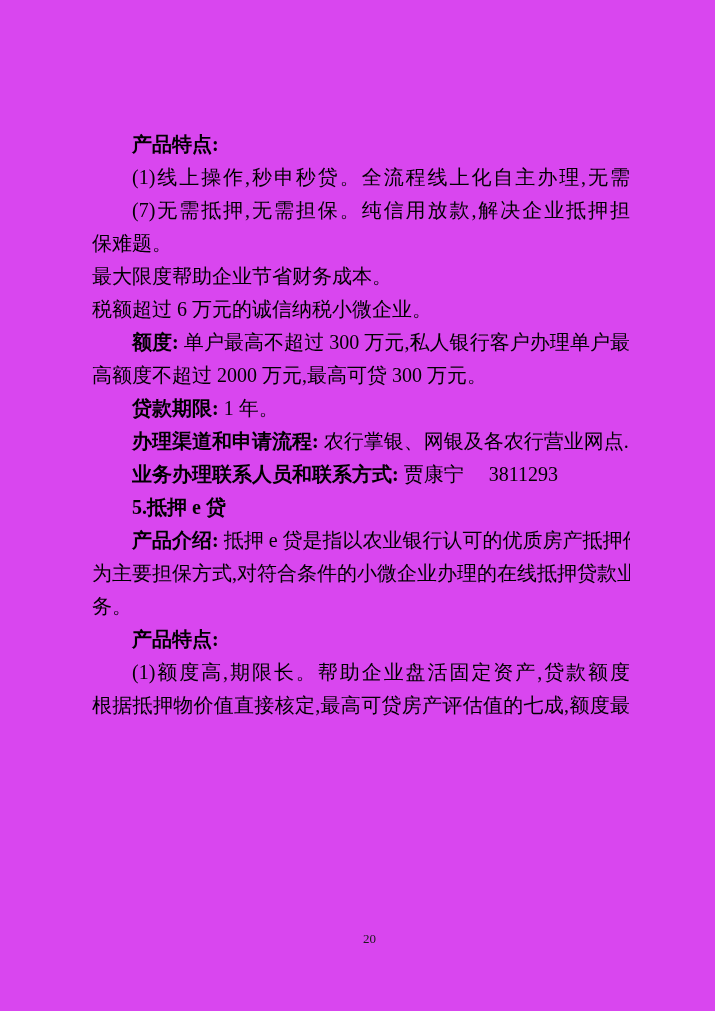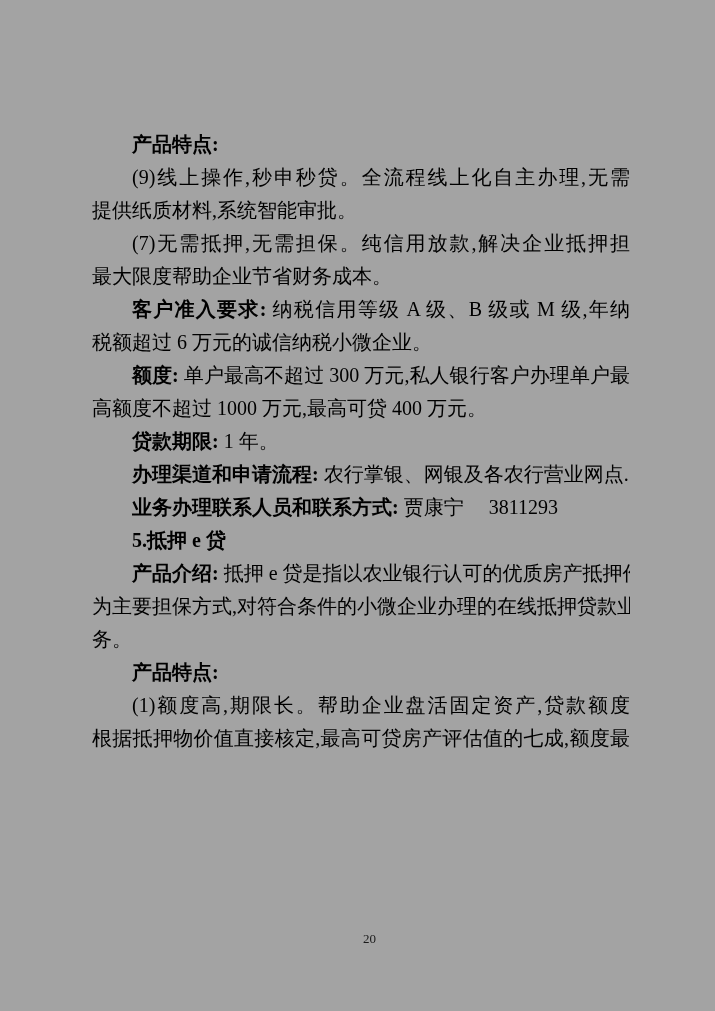--- a/index.html
+++ b/index.html
@@ -4,21 +4,21 @@
 <style>
   html, body {
     margin: 0;
     padding: 0;
     background: #ffffff;
   }
   .page {
     position: relative;
     width: 715px;
     height: 1011px;
-    background: #a3a3a3;
+    background: #d946ef;
     color: #000000;
     font-family: "Liberation Serif", "DejaVu Serif", serif;
     overflow: hidden;
   }
   .content {
     position: absolute;
     left: 92px;
     top: 128px;
     width: 538px;
   }
@@ -48,32 +48,31 @@
   }
 </style>
 </head>
 <body>
 
 <div class="page">
   <div class="content">
 
     <div class="ln ind"><span class="b">产品特点:</span><span></span></div>
 
-    <div class="ln ind fill"><span class="b"></span><span>(9)线上操作,秒申秒贷。全流程线上化自主办理,无需</span></div>
-    <div class="ln"><span class="b"></span><span>提供纸质材料,系统智能审批。</span></div>
+    <div class="ln ind fill"><span class="b"></span><span>(1)线上操作,秒申秒贷。全流程线上化自主办理,无需</span></div>
 
     <div class="ln ind fill"><span class="b"></span><span>(7)无需抵押,无需担保。纯信用放款,解决企业抵押担</span></div>
+    <div class="ln"><span class="b"></span><span>保难题。</span></div>
 
     <div class="ln"><span class="b"></span><span>最大限度帮助企业节省财务成本。</span></div>
 
-    <div class="ln ind fill"><span class="b">客户准入要求:</span><span> 纳税信用等级 A 级、B 级或 M 级,年纳</span></div>
     <div class="ln"><span class="b"></span><span>税额超过 6 万元的诚信纳税小微企业。</span></div>
 
     <div class="ln ind fill"><span class="b">额度:</span><span> 单户最高不超过 300 万元,私人银行客户办理单户最</span></div>
-    <div class="ln"><span class="b"></span><span>高额度不超过 1000 万元,最高可贷 400 万元。</span></div>
+    <div class="ln"><span class="b"></span><span>高额度不超过 2000 万元,最高可贷 300 万元。</span></div>
 
     <div class="ln ind"><span class="b">贷款期限:</span><span> 1 年。</span></div>
     <div class="ln ind"><span class="b">办理渠道和申请流程:</span><span> 农行掌银、网银及各农行营业网点.</span></div>
     <div class="ln ind"><span class="b">业务办理联系人员和联系方式:</span><span> 贾康宁　 3811293</span></div>
 
     <div class="ln ind"><span class="b">5.抵押 e 贷</span><span></span></div>
 
     <div class="ln ind fill"><span class="b">产品介绍:</span><span> 抵押 e 贷是指以农业银行认可的优质房产抵押作</span></div>
     <div class="ln fill"><span class="b"></span><span>为主要担保方式,对符合条件的小微企业办理的在线抵押贷款业</span></div>
     <div class="ln"><span class="b"></span><span>务。</span></div>

